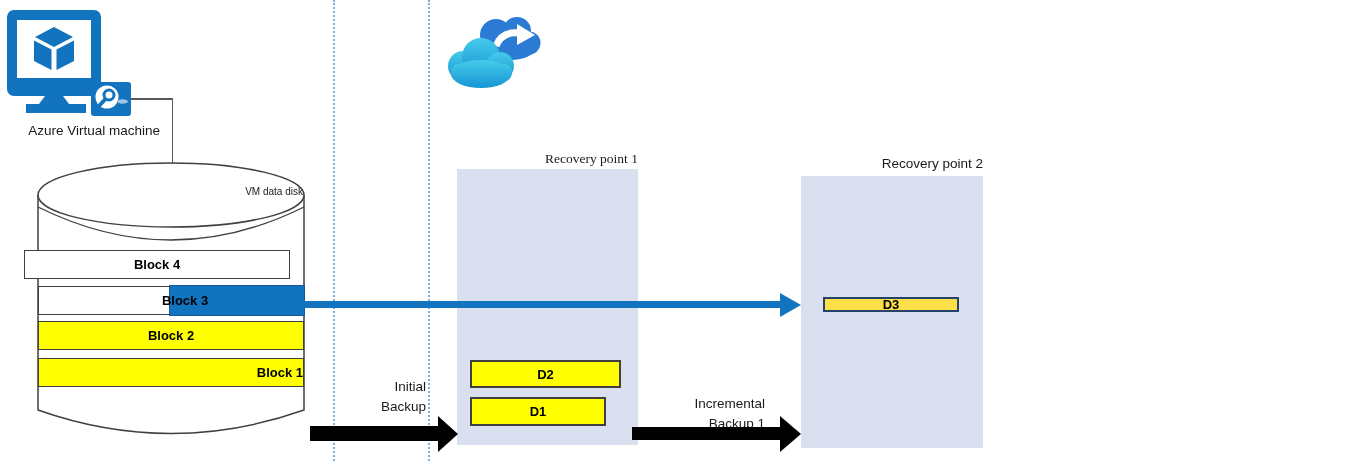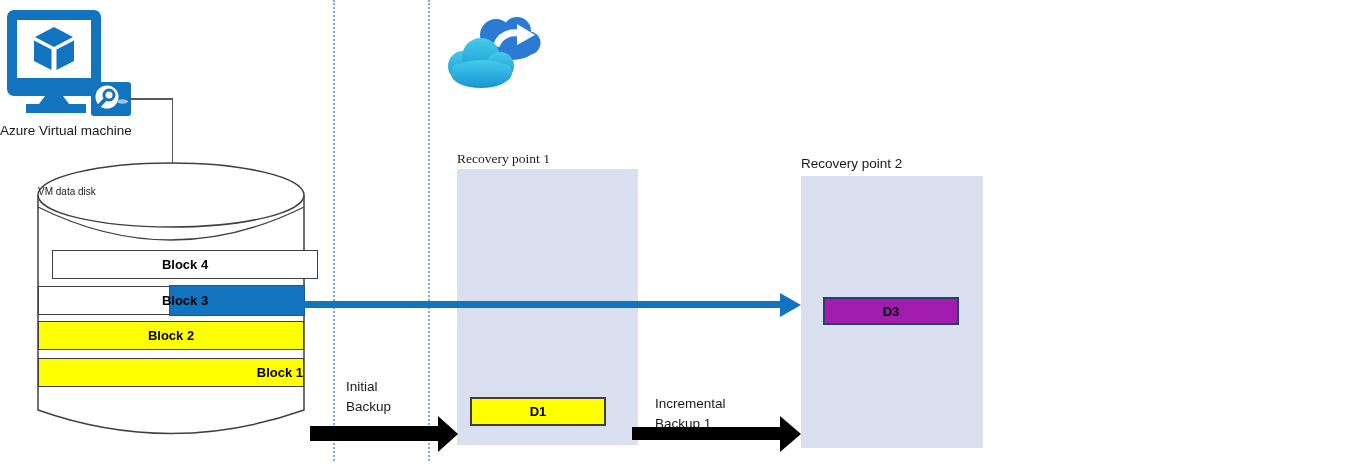--- a/index.html
+++ b/index.html
@@ -1,21 +1,21 @@
 <!DOCTYPE html>
 <html><head>
 <meta charset="utf-8">
 <style>
   html,body{margin:0;padding:0;background:#fff;}
   #stage{
     position:relative;width:1345px;height:467px;background:#ffffff;overflow:hidden;
     font-family:"Liberation Sans",sans-serif;color:#000;
   }
   .abs{position:absolute;}
-  .lbl{font-size:13.5px;line-height:1.45;text-align:left;color:#1a1a1a;}
+  .lbl{font-size:13.5px;line-height:1.45;text-align:right;color:#1a1a1a;}
   .block{
     box-sizing:border-box;border:1.6px solid #3f3f3f;display:flex;align-items:center;justify-content:center;
     font-weight:bold;font-size:13px;
   }
   .dotted-guide{width:0;border-left:2px dotted #5b9bd5;opacity:.8;}
   .rp-box{background:#dbe0f1;}
   .tri{width:0;height:0;}
   .conn{background:#595959;}
 </style>
 </head>
@@ -77,46 +77,49 @@
     </g>
   </svg>
 
   <svg class="abs" style="left:36px;top:160px;" width="270" height="280" viewBox="0 0 270 280">
     <path d="M2 35 L2 250 Q135 297 268 250 L268 35" fill="#ffffff" stroke="#404040" stroke-width="1.5"></path>
     <ellipse cx="135" cy="35" rx="133" ry="32" fill="#ffffff" stroke="#404040" stroke-width="1.5"></ellipse>
     <path d="M2 47 Q135 113 268 47" fill="none" stroke="#404040" stroke-width="1.3"></path>
   </svg>
   <div class="abs lbl" style="left:38px;top:185px;width:265px;font-size:10px;">VM data disk</div>
 
-  <div class="abs block" style="left:52px;top:250px;width:266px;height:29px;background:#ffffff;">
+  <div class="abs block" style="left:24px;top:250px;width:266px;height:29px;background:#ffffff;">
     <span>Block 4</span>
   </div>
 
   <div class="abs block" style="left:38px;top:286px;width:266px;height:29px;background:#ffffff;">
     <span style="position:relative;z-index:4;padding-left:28px;">Block 3</span>
   </div>
   <div class="abs" style="left:169px;top:285px;width:136px;height:31px;background:#1273BE;border:1px solid #15599a;box-sizing:border-box;z-index:3;"></div>
 
   <div class="abs block" style="left:38px;top:321px;width:266px;height:29px;background:#FFFF00;">
     <span>Block 2</span>
   </div>
 
   <div class="abs block" style="left:38px;top:358px;width:266px;height:29px;background:#FFFF00;justify-content:flex-end;">
     <span>Block 1</span>
   </div>
 
   <div class="abs lbl" style="left:457px;top:149px;width:181px;font-family:Liberation Serif, serif;">Recovery point 1</div>
   <div class="abs rp-box" style="left:457px;top:169px;width:181px;height:276px;"></div>
+  <div class="abs block" style="left:470px;top:360px;width:151px;height:28px;background:#FFFF00;border-width:2px;">
+    <span>D2</span>
+  </div>
   <div class="abs block" style="left:470px;top:397px;width:136px;height:29px;background:#FFFF00;border-width:2px;">
     <span>D1</span>
   </div>
 
   <div class="abs lbl" style="left:801px;top:154px;width:182px;">Recovery point 2</div>
   <div class="abs rp-box" style="left:801px;top:176px;width:182px;height:272px;"></div>
-  <div class="abs block" style="left:823px;top:297px;width:136px;height:28px;background:#a21caf;border:2px solid #24426B;z-index:4;">
+  <div class="abs block" style="left:823px;top:297px;width:136px;height:15px;background:#fde047;border:2px solid #24426B;z-index:4;">
     <span>D3</span>
   </div>
 
   <div class="abs" style="left:303px;top:301px;width:478px;height:7px;background:#1273BE;z-index:5;"></div>
   <div class="abs tri" style="left:780px;top:292.5px;border-top:12px solid transparent;border-bottom:12px solid transparent;border-left:21px solid #1273BE;z-index:5;"></div>
 
   <div class="abs lbl" style="left:346px;top:377px;width:80px;">Initial Backup</div>
   <div class="abs" style="left:310px;top:426px;width:130px;height:15px;background:#000;z-index:5;"></div>
   <div class="abs tri" style="left:438px;top:415.5px;border-top:18px solid transparent;border-bottom:18px solid transparent;border-left:20px solid #000;z-index:5;"></div>
 

